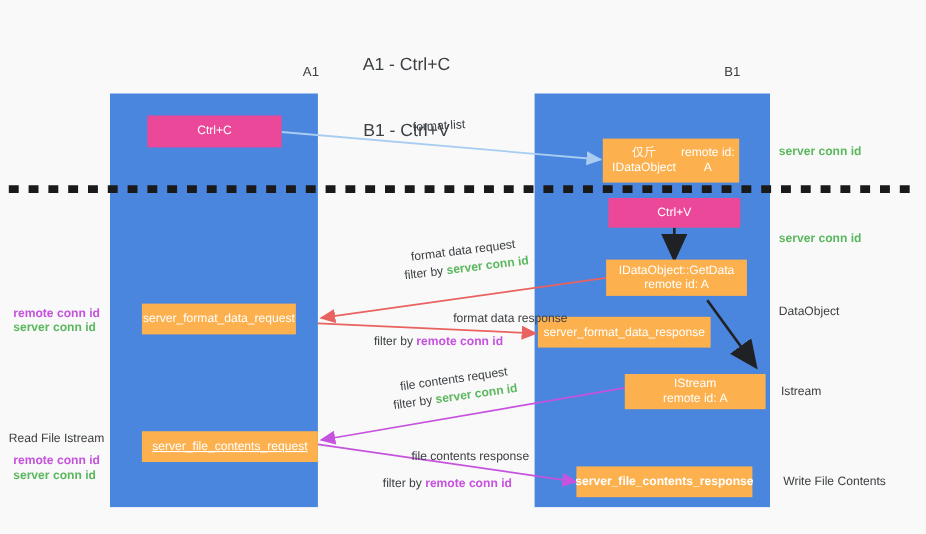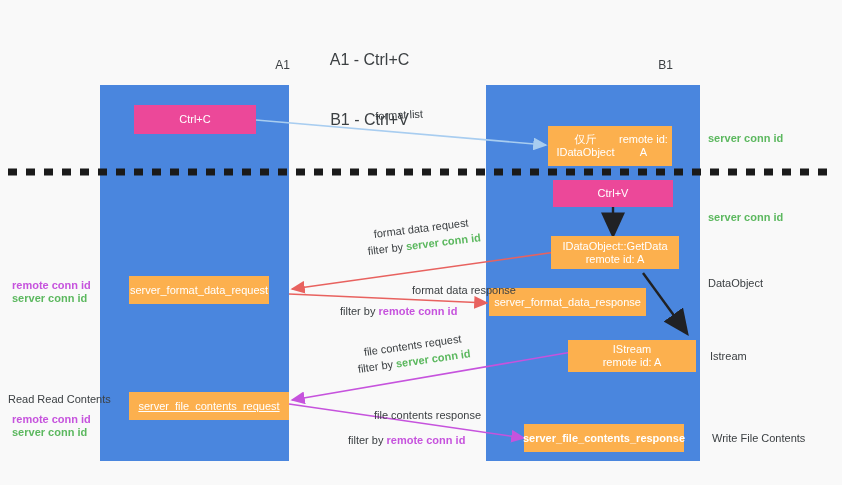--- a/index.html
+++ b/index.html
@@ -155,17 +155,17 @@
 
   <div class="abs lbl green" style="left:708px;top:132px;">server conn id</div>
   <div class="abs lbl green" style="left:708px;top:211px;">server conn id</div>
   <div class="abs lbl dark" style="left:708px;top:245px;margin-top:32px;">DataObject</div>
   <div class="abs lbl dark" style="left:710px;top:350px;">Istream</div>
   <div class="abs lbl dark" style="left:712px;top:432px;">Write File Contents</div>
 
   <div class="abs lbl purple" style="left:12px;top:279px;">remote conn id</div>
   <div class="abs lbl green" style="left:12px;top:292px;">server conn id</div>
 
-  <div class="abs lbl dark" style="left:8px;top:393px;">Read Read Contents</div>
+  <div class="abs lbl dark" style="left:8px;top:393px;">Read File Istream</div>
   <div class="abs lbl purple" style="left:12px;top:413px;">remote conn id</div>
   <div class="abs lbl green" style="left:12px;top:426px;">server conn id</div>
 
 </div>
 
 </body></html>

